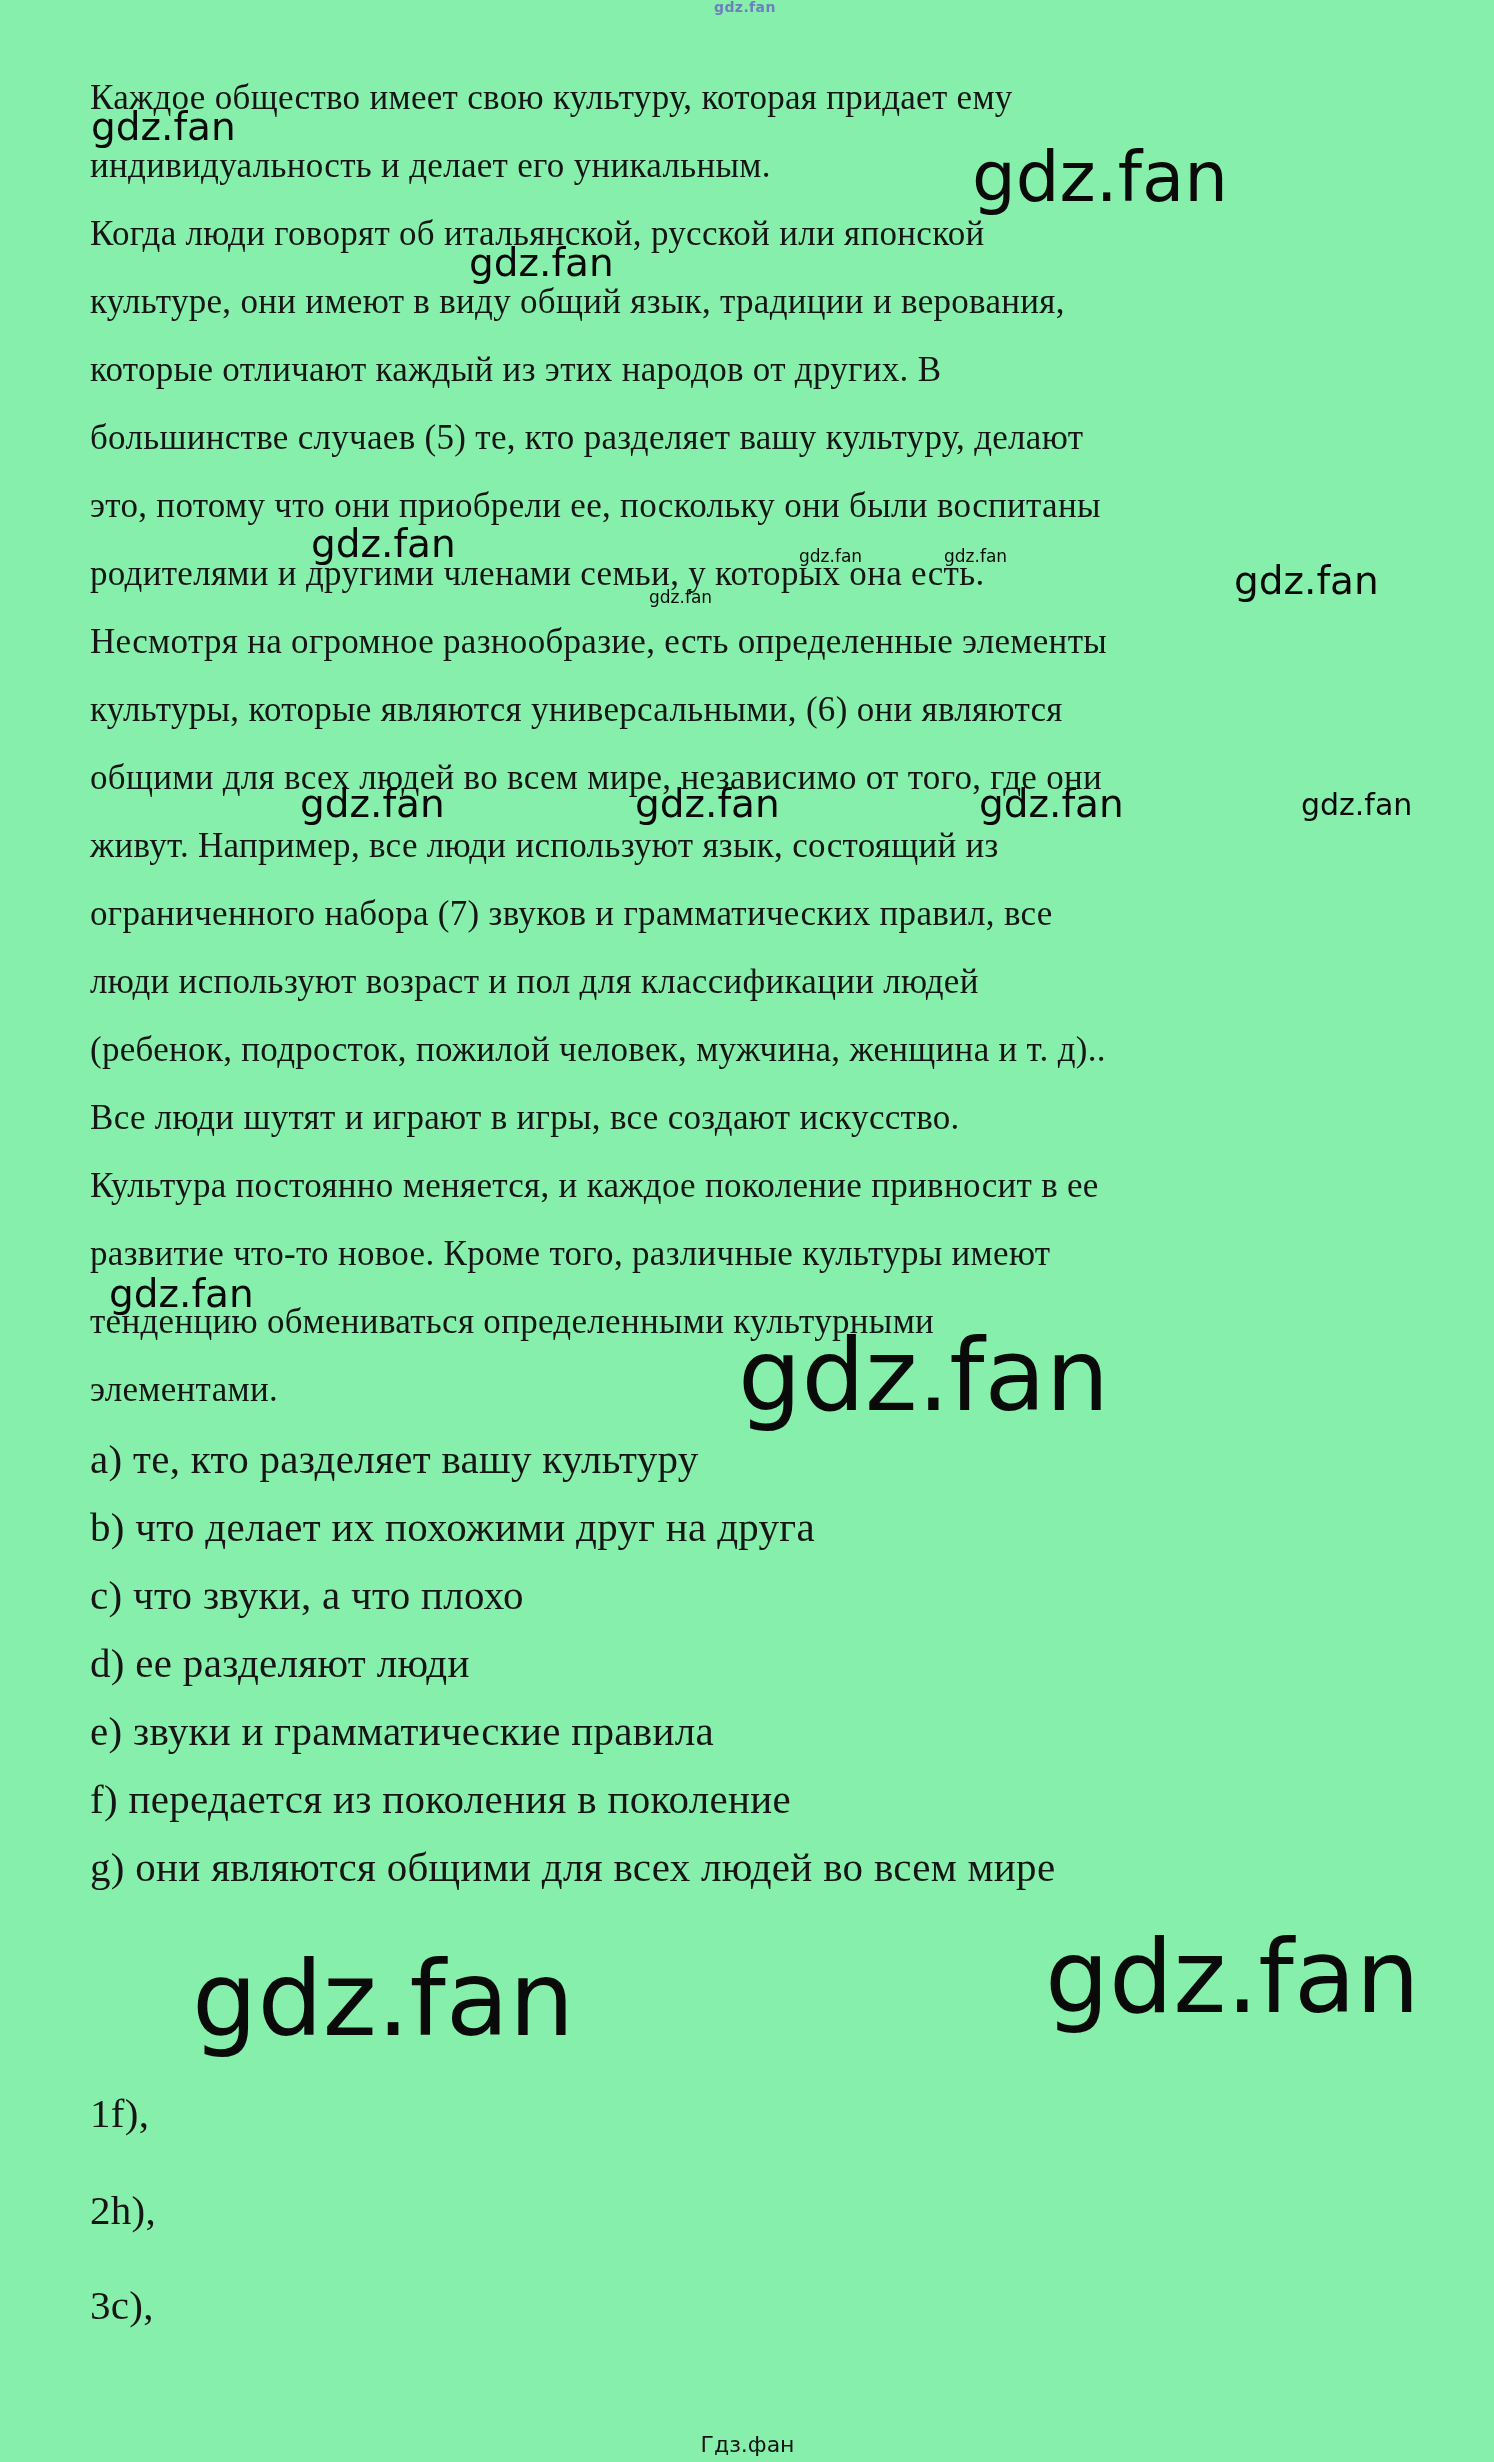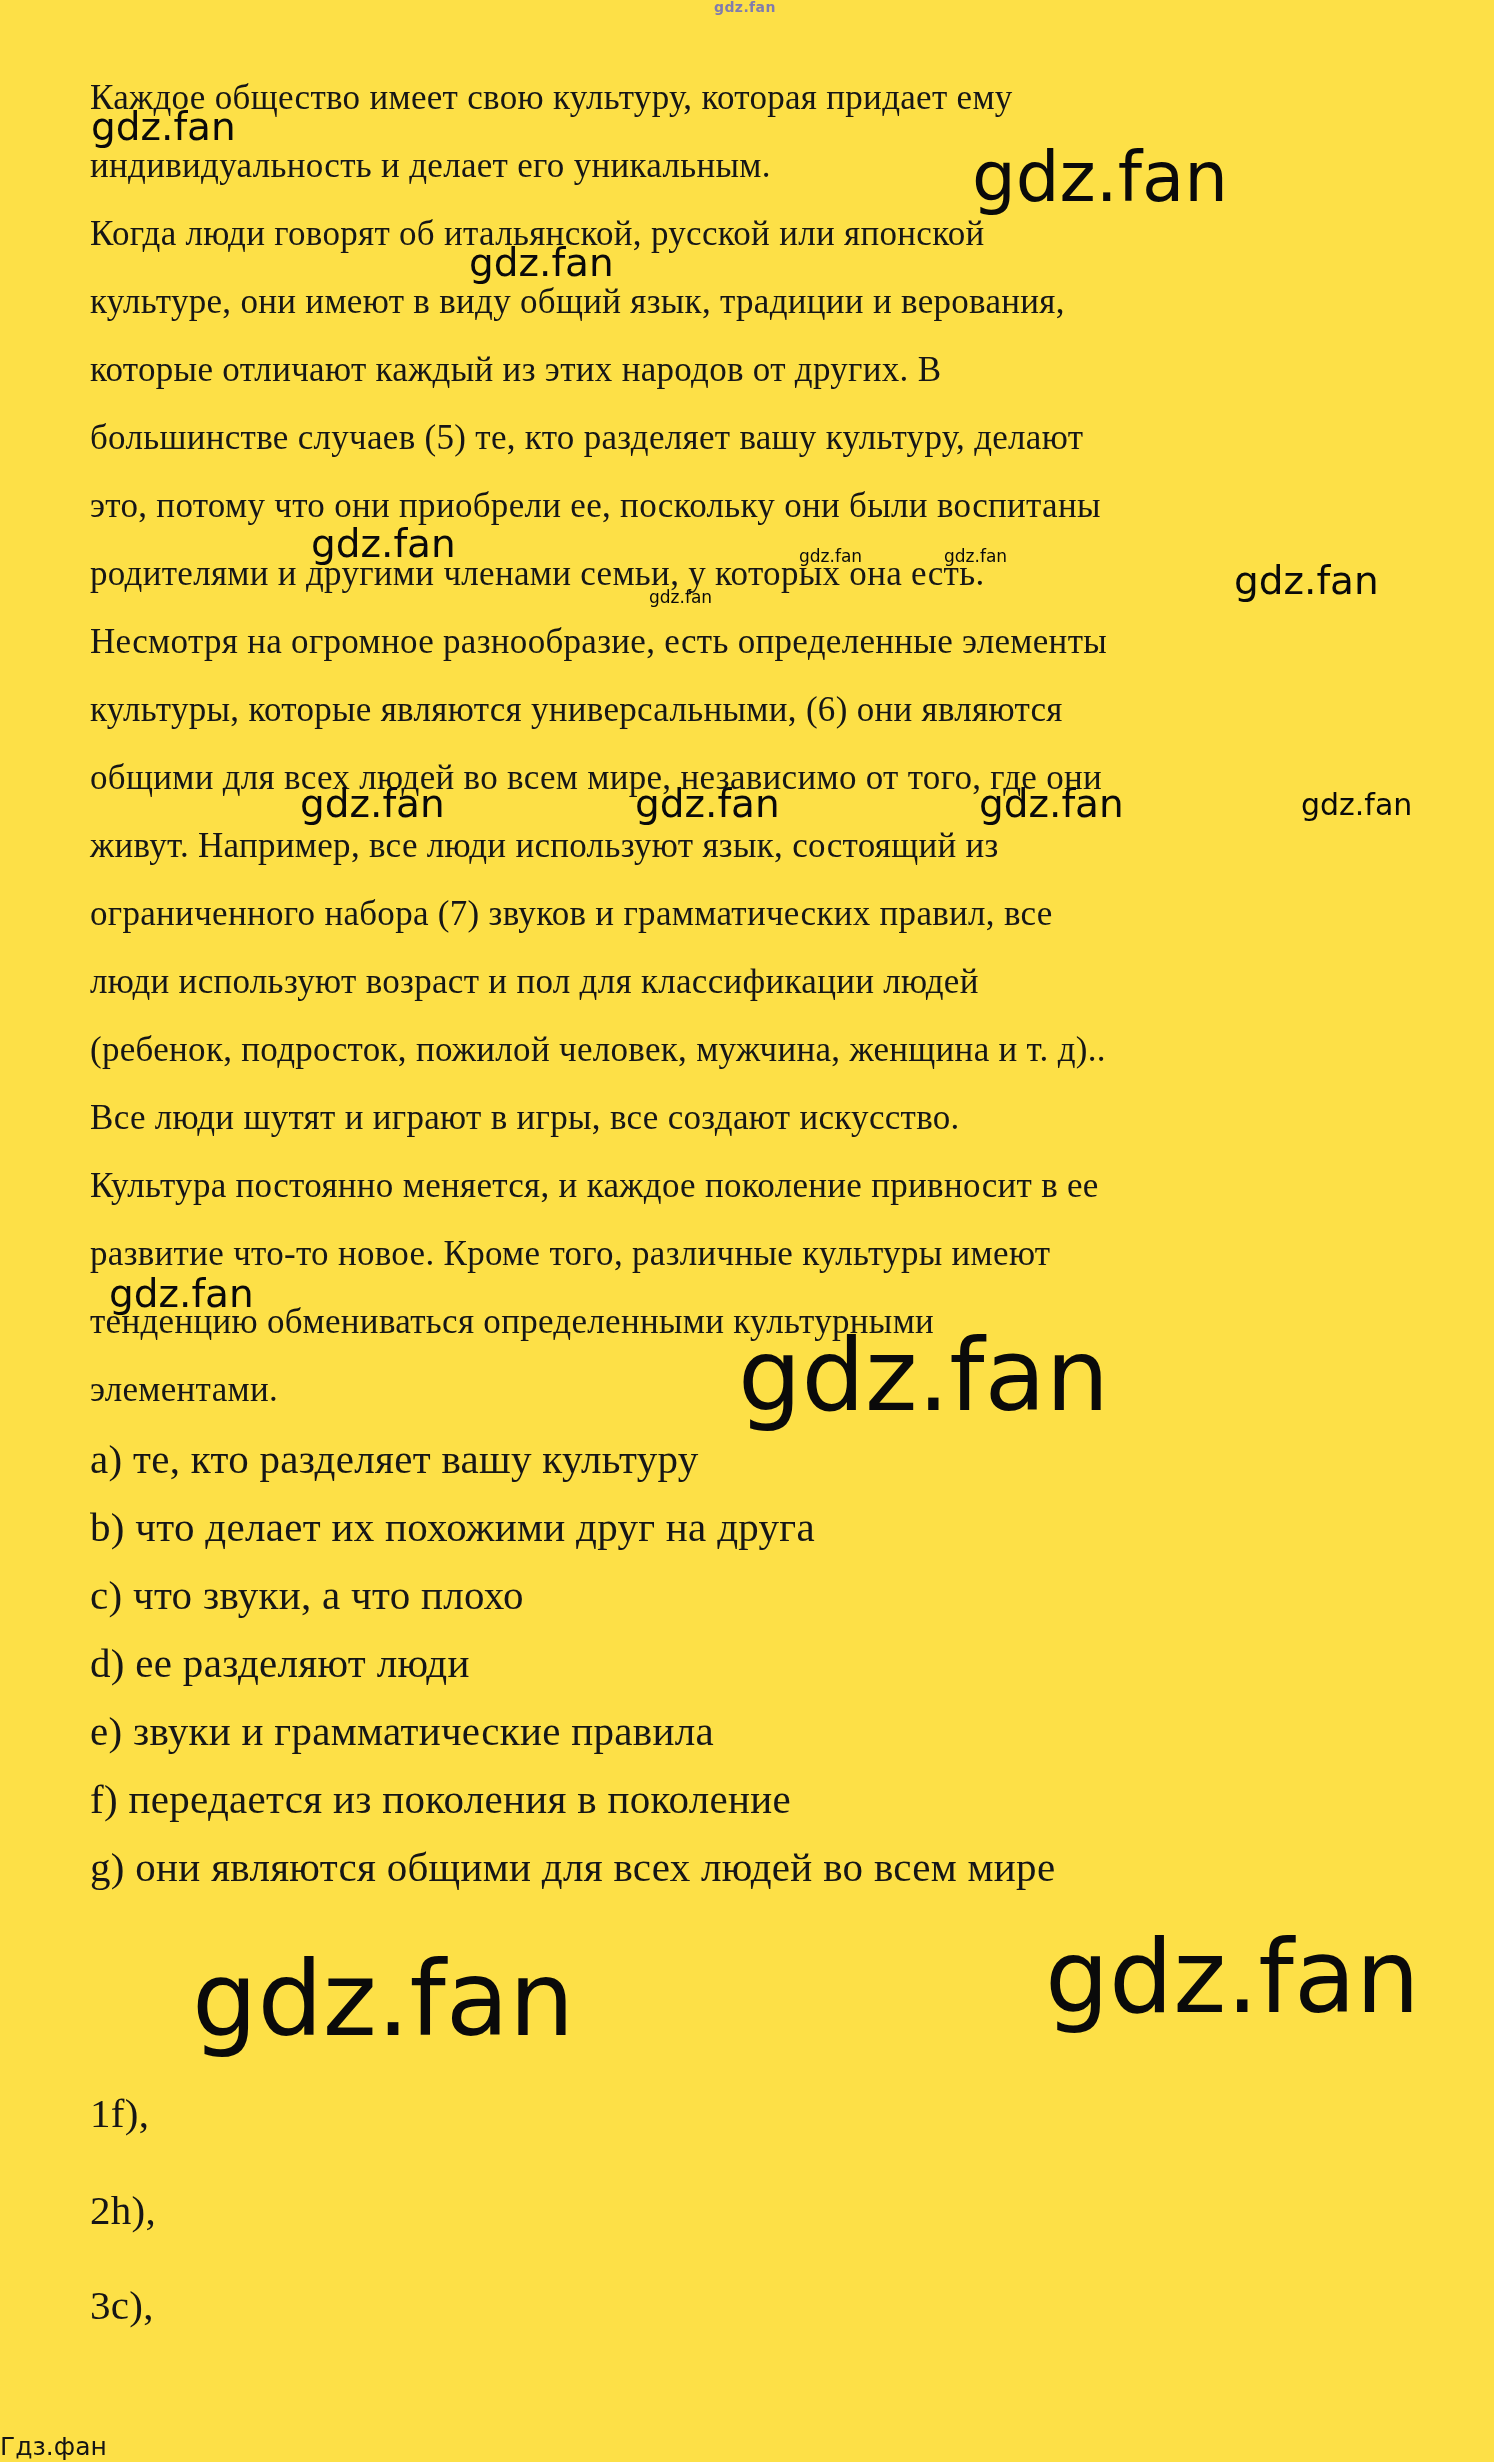--- a/index.html
+++ b/index.html
@@ -1,19 +1,19 @@
 <!DOCTYPE html>
 <html style="font-size:12.5px"><head>
 <meta charset="utf-8">
 <style>
   html,body{margin:0;padding:0;background:#e8e8e8;}
   .page{
     position:relative;
     width:1495px;height:2462px;
-    background:#fde047;
+    background:#86efac;
     overflow:hidden;
     font-family:"Liberation Serif", serif;
     color:#161616;
   }
   
   .main-lines{position:absolute;left:90px;top:64px;}
   .main-lines .tline{
     height:68px;line-height:68px;
     font-size:35px;letter-spacing:0.3px;
     white-space:nowrap;
@@ -47,22 +47,23 @@
   .wm-top{
     position:absolute;left:714px;top:0px;
     font-family:"DejaVu Sans", sans-serif;
     font-size:14px;font-weight:600;letter-spacing:0.4px;
     color:#6b6bc0;opacity:.85;
     line-height:1;
   }
   
   .footer{
     position:absolute;left:0;top:2434px;width:100%;
+    text-align:center;
     font-family:"DejaVu Sans", sans-serif;
-    font-size:25px;color:#141414;
+    font-size:22px;color:#141414;
     line-height:1;
   }
 </style>
 </head>
 <body>
 
 <div class="page">
 
   <div class="wm-top">gdz.fan</div>
 

